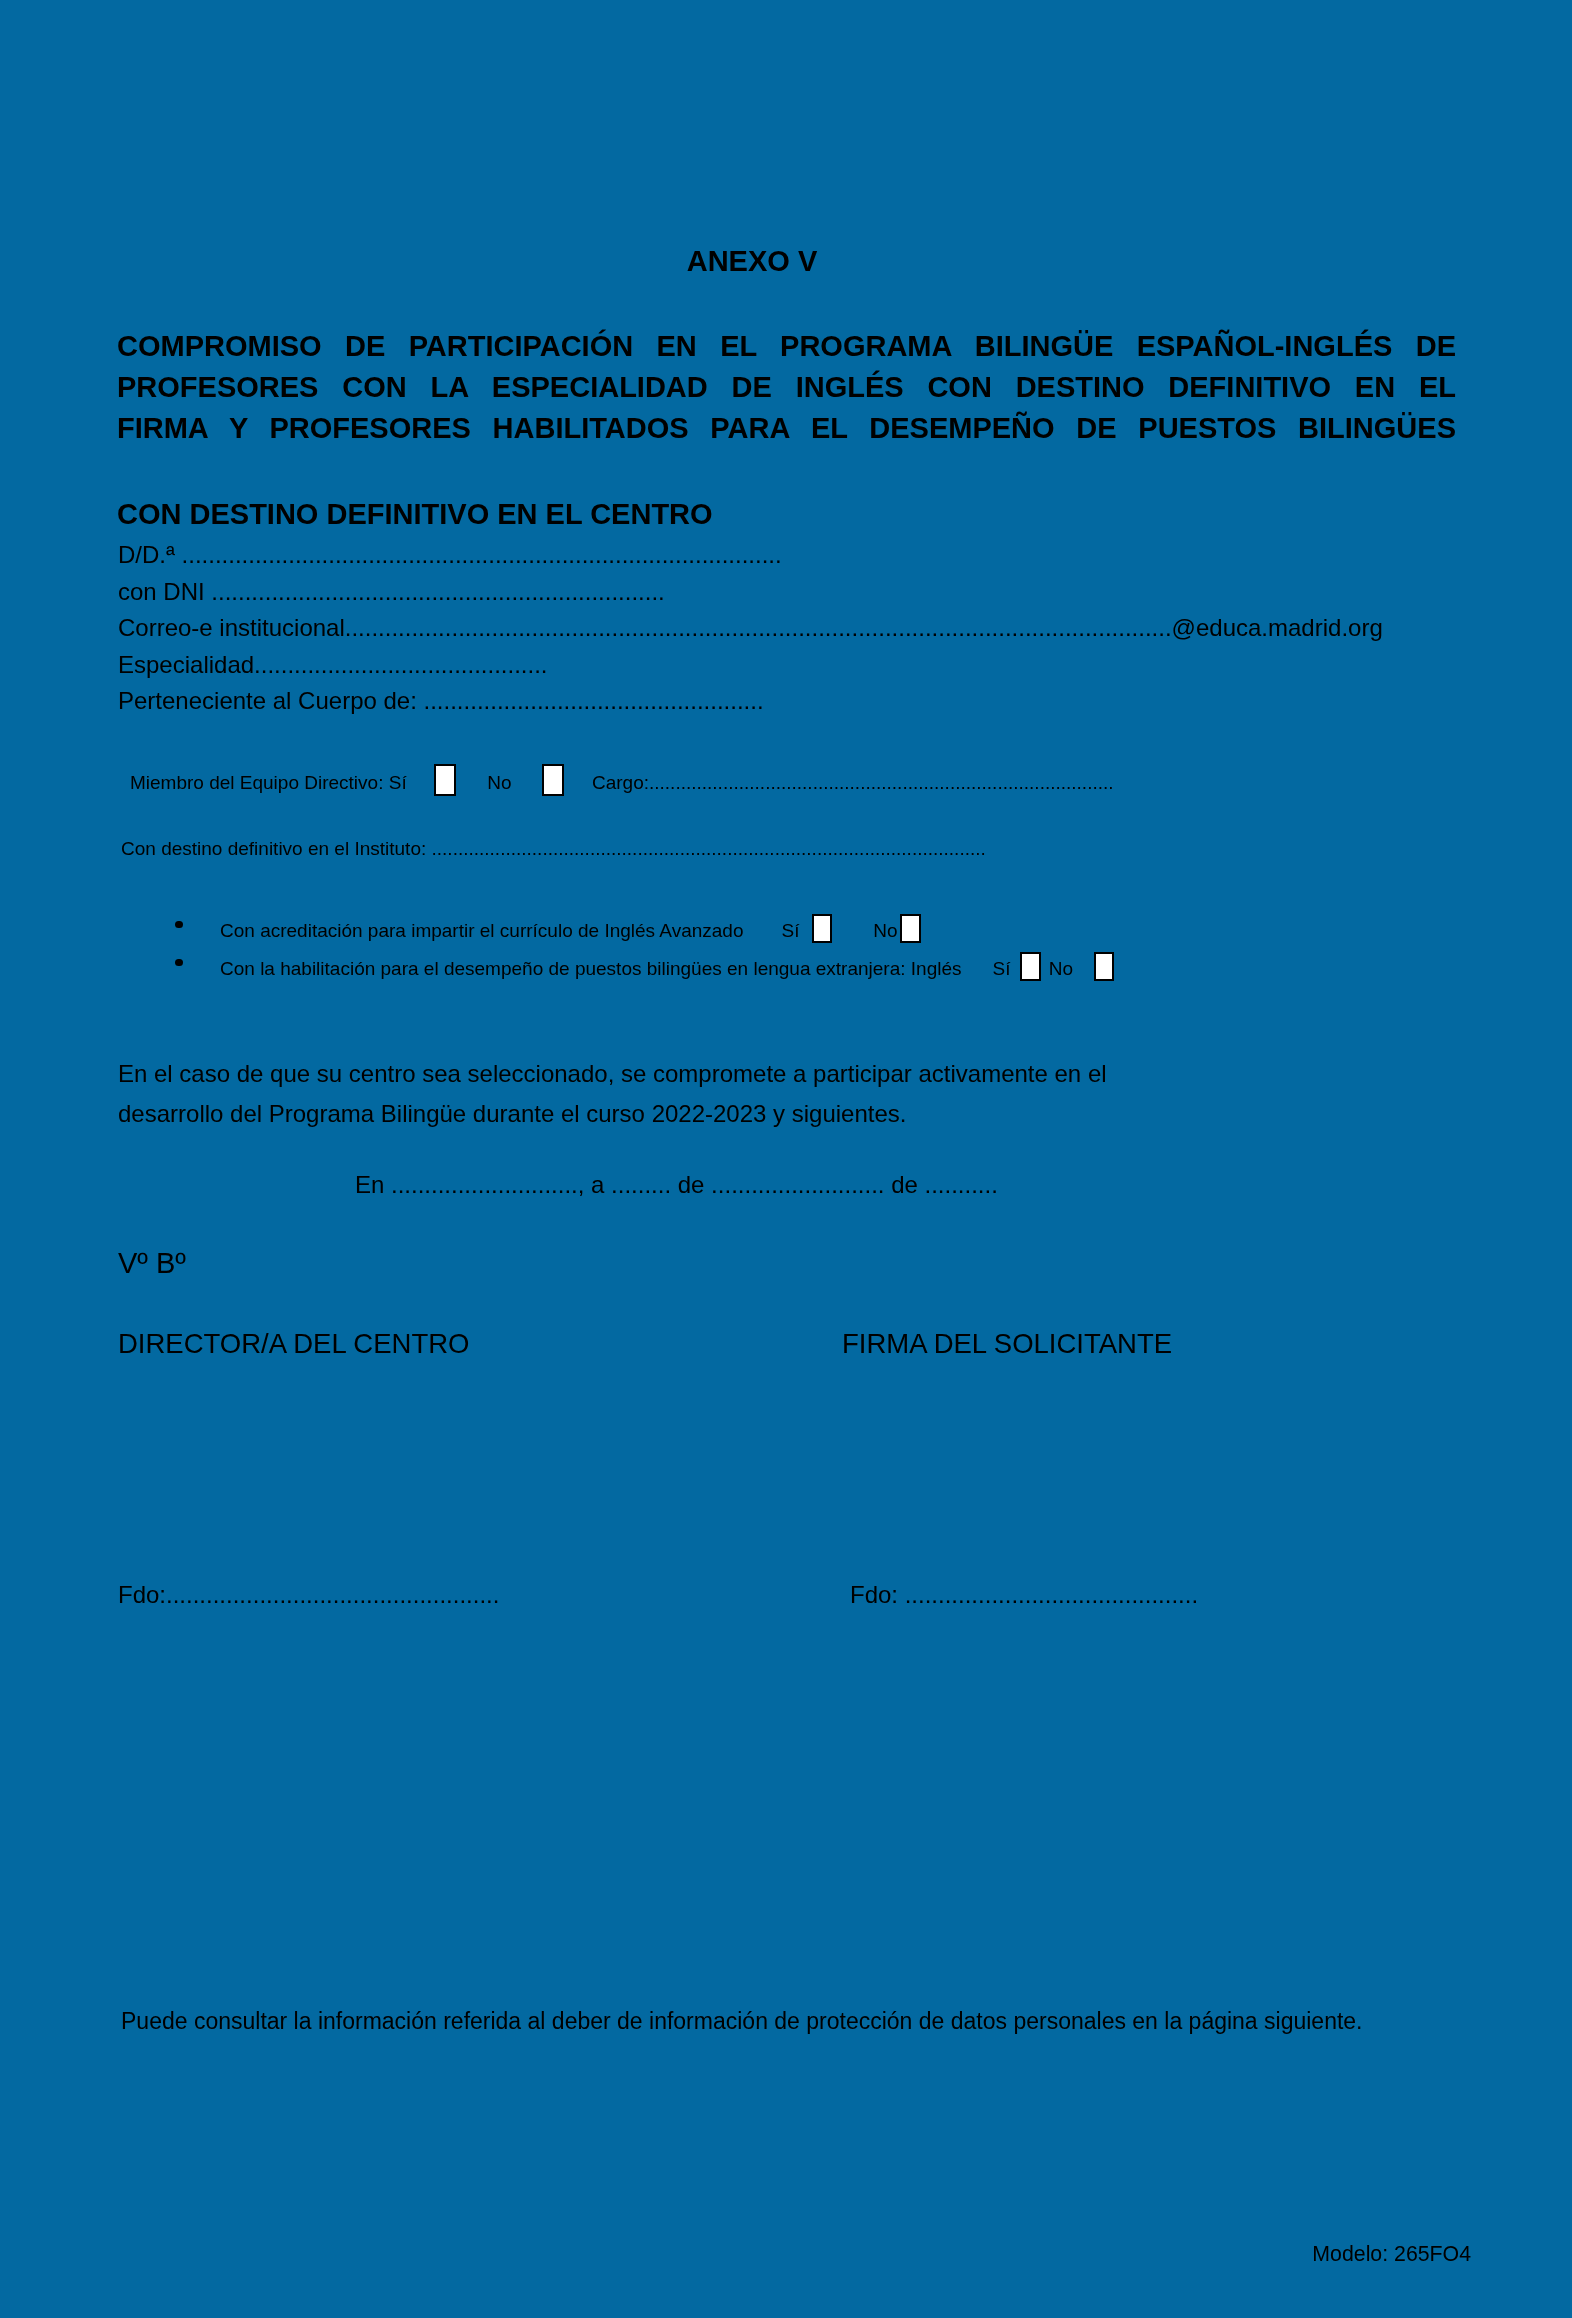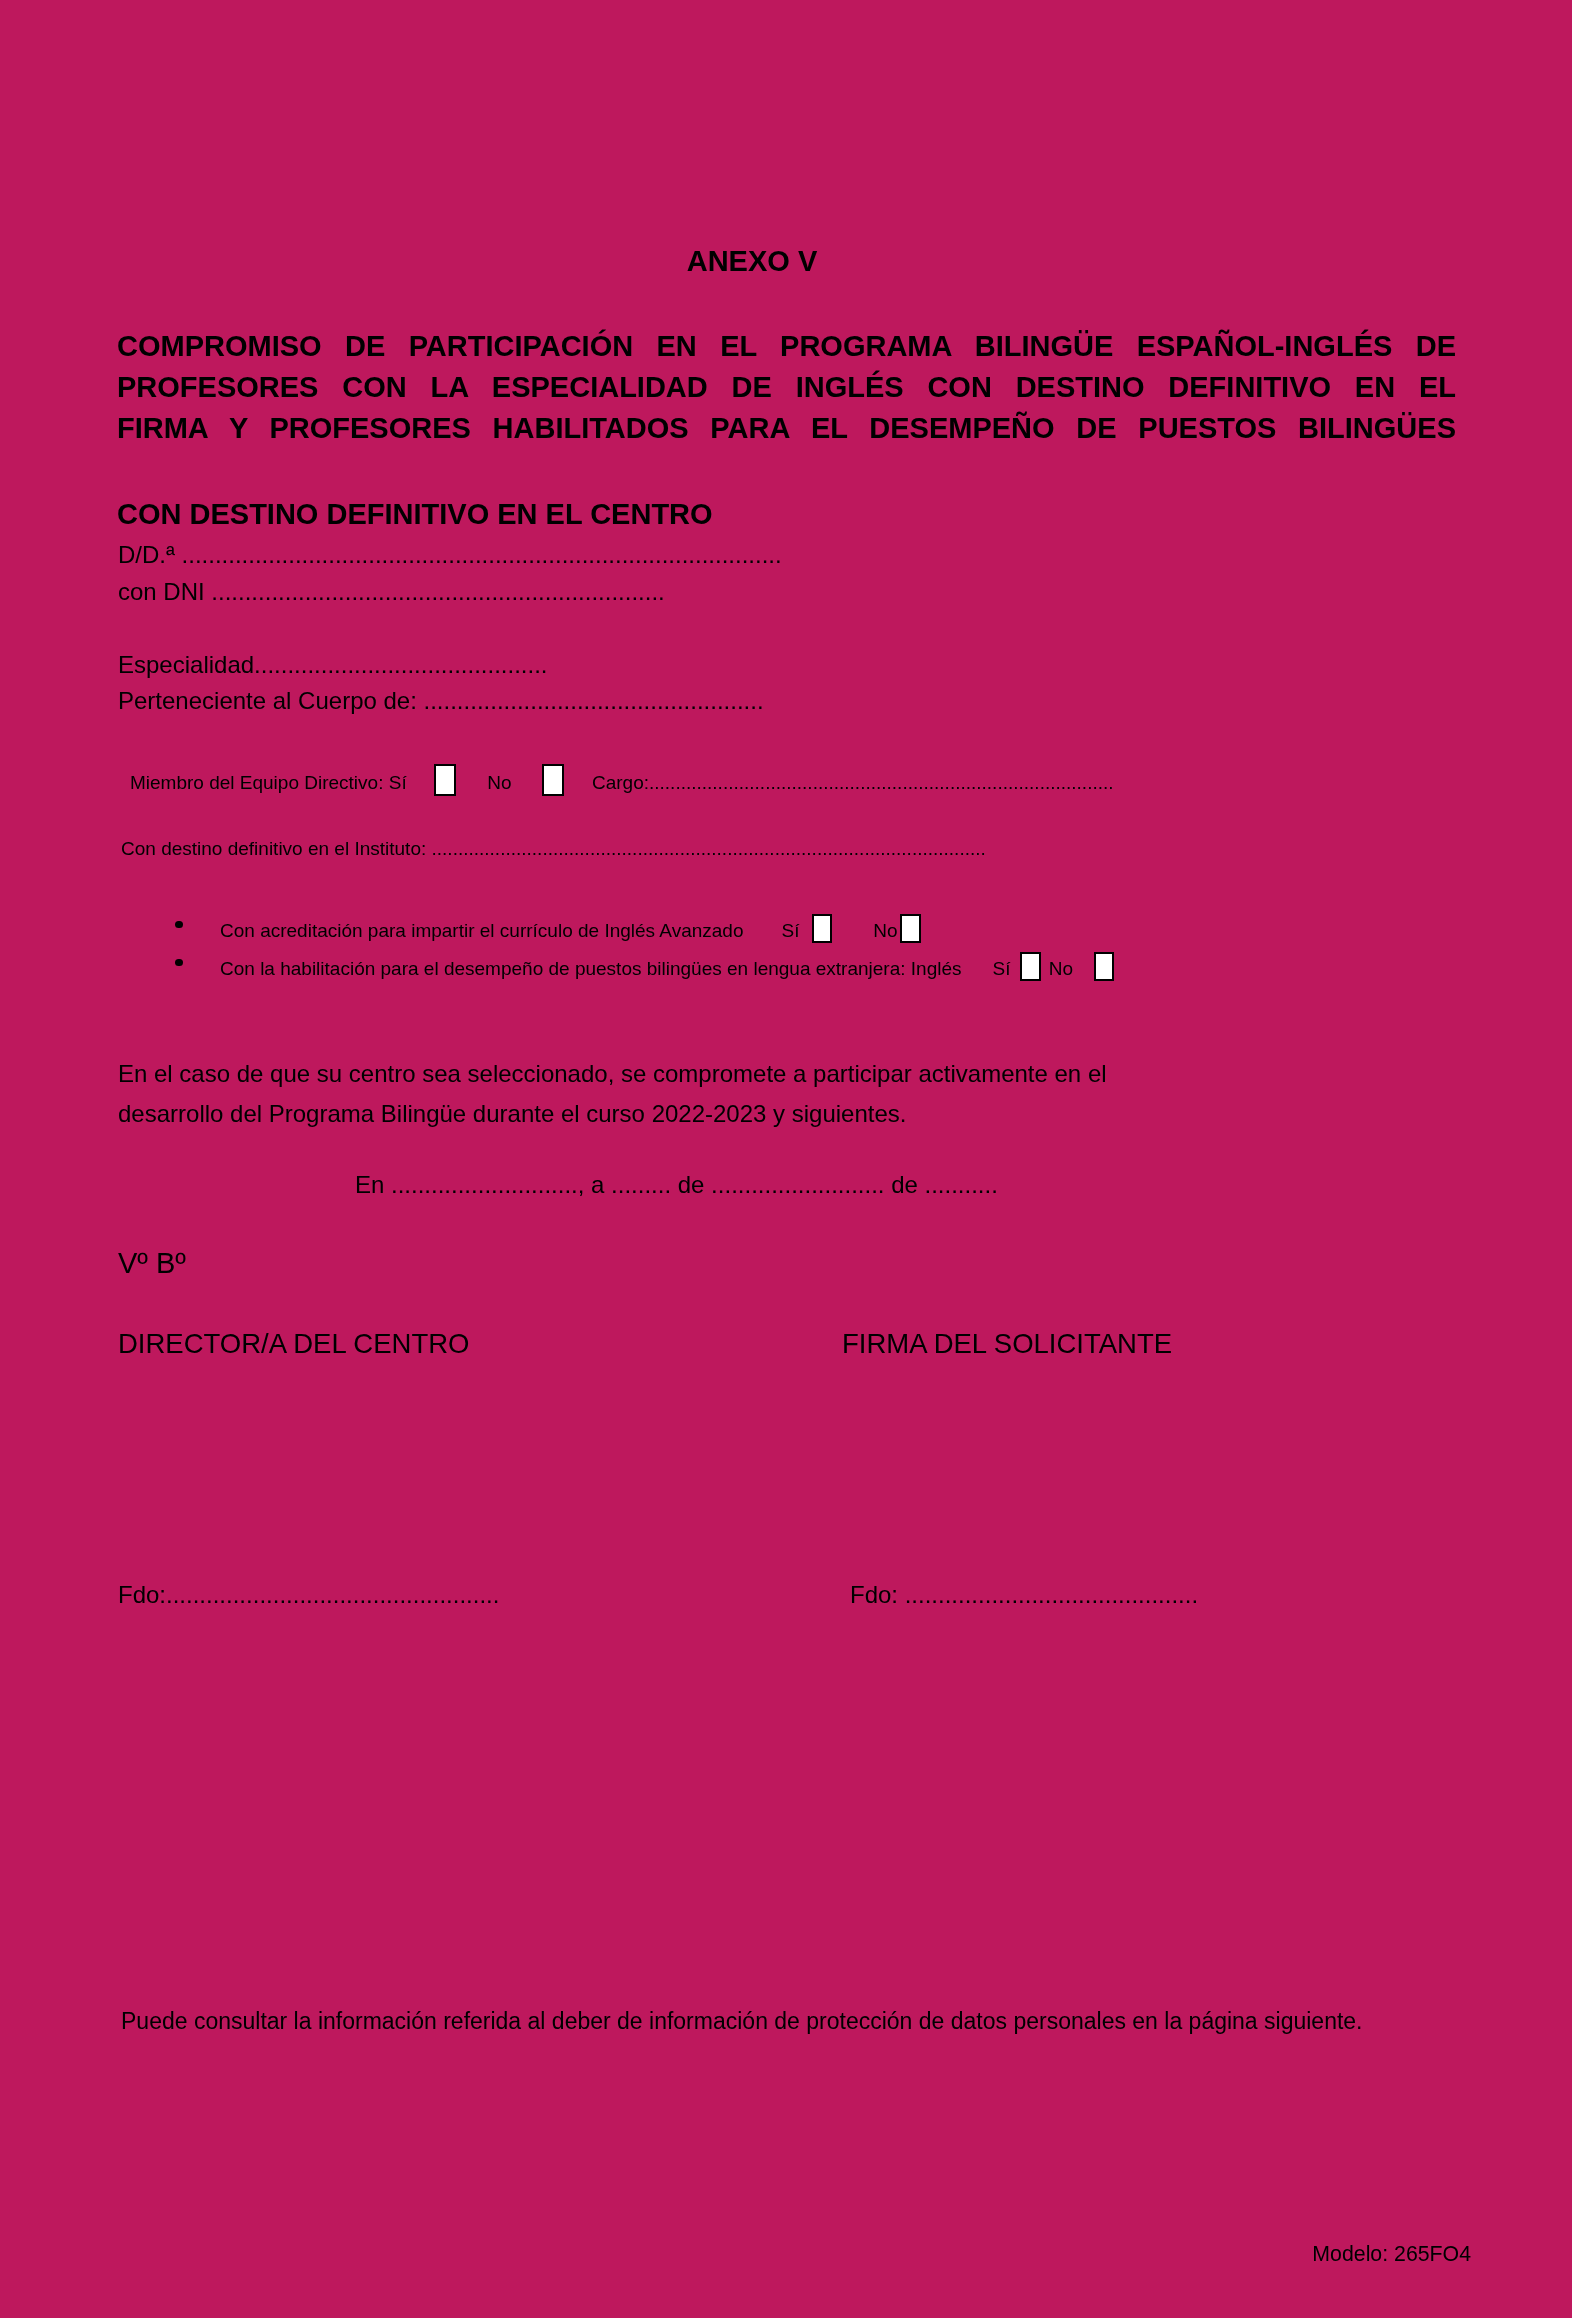--- a/index.html
+++ b/index.html
@@ -1,19 +1,19 @@
 <!DOCTYPE html>
 <html style="font-size:11px"><head>
 <meta charset="utf-8">
 <style>
   html,body{margin:0;padding:0;background:#ffffff;}
   .page{
     position:relative;
     width:1572px;height:2319px;
-    background:#be185d;
+    background:#0369a1;
     font-family:"Liberation Sans","DejaVu Sans",sans-serif;
     color:#000000;
     overflow:hidden;
   }
   .abs{position:absolute;white-space:nowrap;}
   .title{
     left:117px;top:244px;width:1270px;
     text-align:center;font-size:29px;font-weight:bold;line-height:34px;
   }
   .heading{left:117px;top:326px;width:1339px;white-space:normal;}
@@ -52,20 +52,21 @@
 
   <div class="abs heading">
     <div class="hline">COMPROMISO DE PARTICIPACIÓN EN EL PROGRAMA BILINGÜE ESPAÑOL-INGLÉS DE</div>
     <div class="hline">PROFESORES CON LA ESPECIALIDAD DE INGLÉS CON DESTINO DEFINITIVO EN EL</div>
     <div class="hline">FIRMA Y PROFESORES HABILITADOS PARA EL DESEMPEÑO DE PUESTOS BILINGÜES</div>
     <div class="hline last">CON DESTINO DEFINITIVO EN EL CENTRO</div>
   </div>
 
   <div class="abs fline" style="left:118px;top:540px;">D/D.ª ..........................................................................................</div>
   <div class="abs fline" style="left:118px;top:577px;">con DNI ....................................................................</div>
+  <div class="abs fline" style="left:118px;top:613px;">Correo-e institucional............................................................................................................................@educa.madrid.org</div>
   <div class="abs fline" style="left:118px;top:650px;">Especialidad............................................</div>
   <div class="abs fline" style="left:118px;top:686px;">Perteneciente al Cuerpo de: ...................................................</div>
 
   <div class="abs sline" style="left:130px;top:764px;text-align:center;">
     <span>Miembro del Equipo Directivo: Sí</span><span class="cb ml40"></span><span class="ml45">No</span><span class="cb ml45"></span><span class="ml40">Cargo:........................................................................................</span>
   </div>
 
   <div class="abs sline" style="left:121px;top:836px;">Con destino definitivo en el Instituto: .........................................................................................................</div>
 
   <div class="abs sline bul" style="top:914px;">

